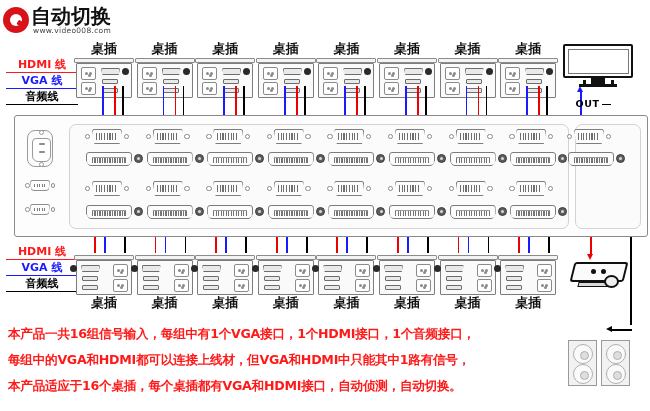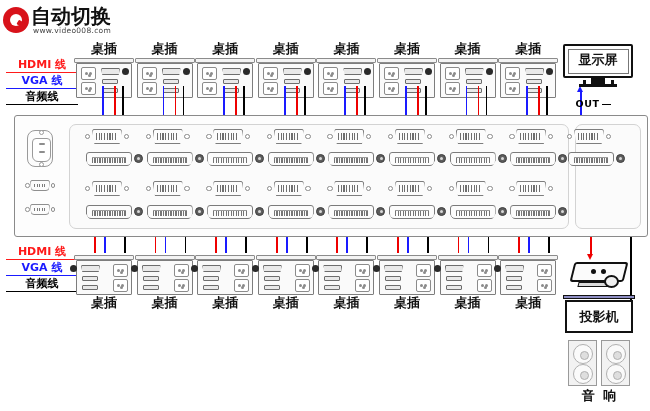--- a/index.html
+++ b/index.html
@@ -883,47 +883,45 @@
         <span class="body"></span>
       </div>
       <div class="jack" style="left: 601px; top: 38px;"></div>
     </div>
   <div id="out-label"><span>OUT</span><span class="dash"></span></div>
 
   <div id="monitor" class="abs">
     <div class="screen">
         <div class="in"></div>
       </div>
-    <div class="txt">显示屏</div>
     <div class="foot-l"></div>
       <div class="foot-r"></div>
     <div class="neck"></div>
       <div class="base"></div>
   </div>
 
   <div id="projector-icon" class="abs">
     <div class="box"></div>
       <div class="foot"></div>
     <div class="d1"></div>
       <div class="d2"></div>
       <div class="lens"></div>
   </div>
 
-  <div id="screen-proj" class="abs">
-    <div class="roller"></div>
-    <div class="cloth"></div>
-    <div class="txt">投影机</div>
-  </div>
 
   <div id="speakers" class="abs">
     <div class="cab c-l">
         <div class="drv d-top"></div>
         <div class="drv d-bot"></div>
       </div>
     <div class="cab c-r">
         <div class="drv d-top"></div>
         <div class="drv d-bot"></div>
       </div>
   </div>
-  <div id="speaker-label">音 响</div>
-
+
+  <div id="notes" class="abs">
+    <p>本产品一共16组信号输入，每组中有1个VGA接口，1个HDMI接口，1个音频接口，</p>
+    <p>每组中的VGA和HDMI都可以连接上线材，但VGA和HDMI中只能其中1路有信号，</p>
+    <p>本产品适应于16个桌插，每个桌插都有VGA和HDMI接口，自动侦测，自动切换。</p>
+  </div>
 
 </div>
 
 </body></html>

